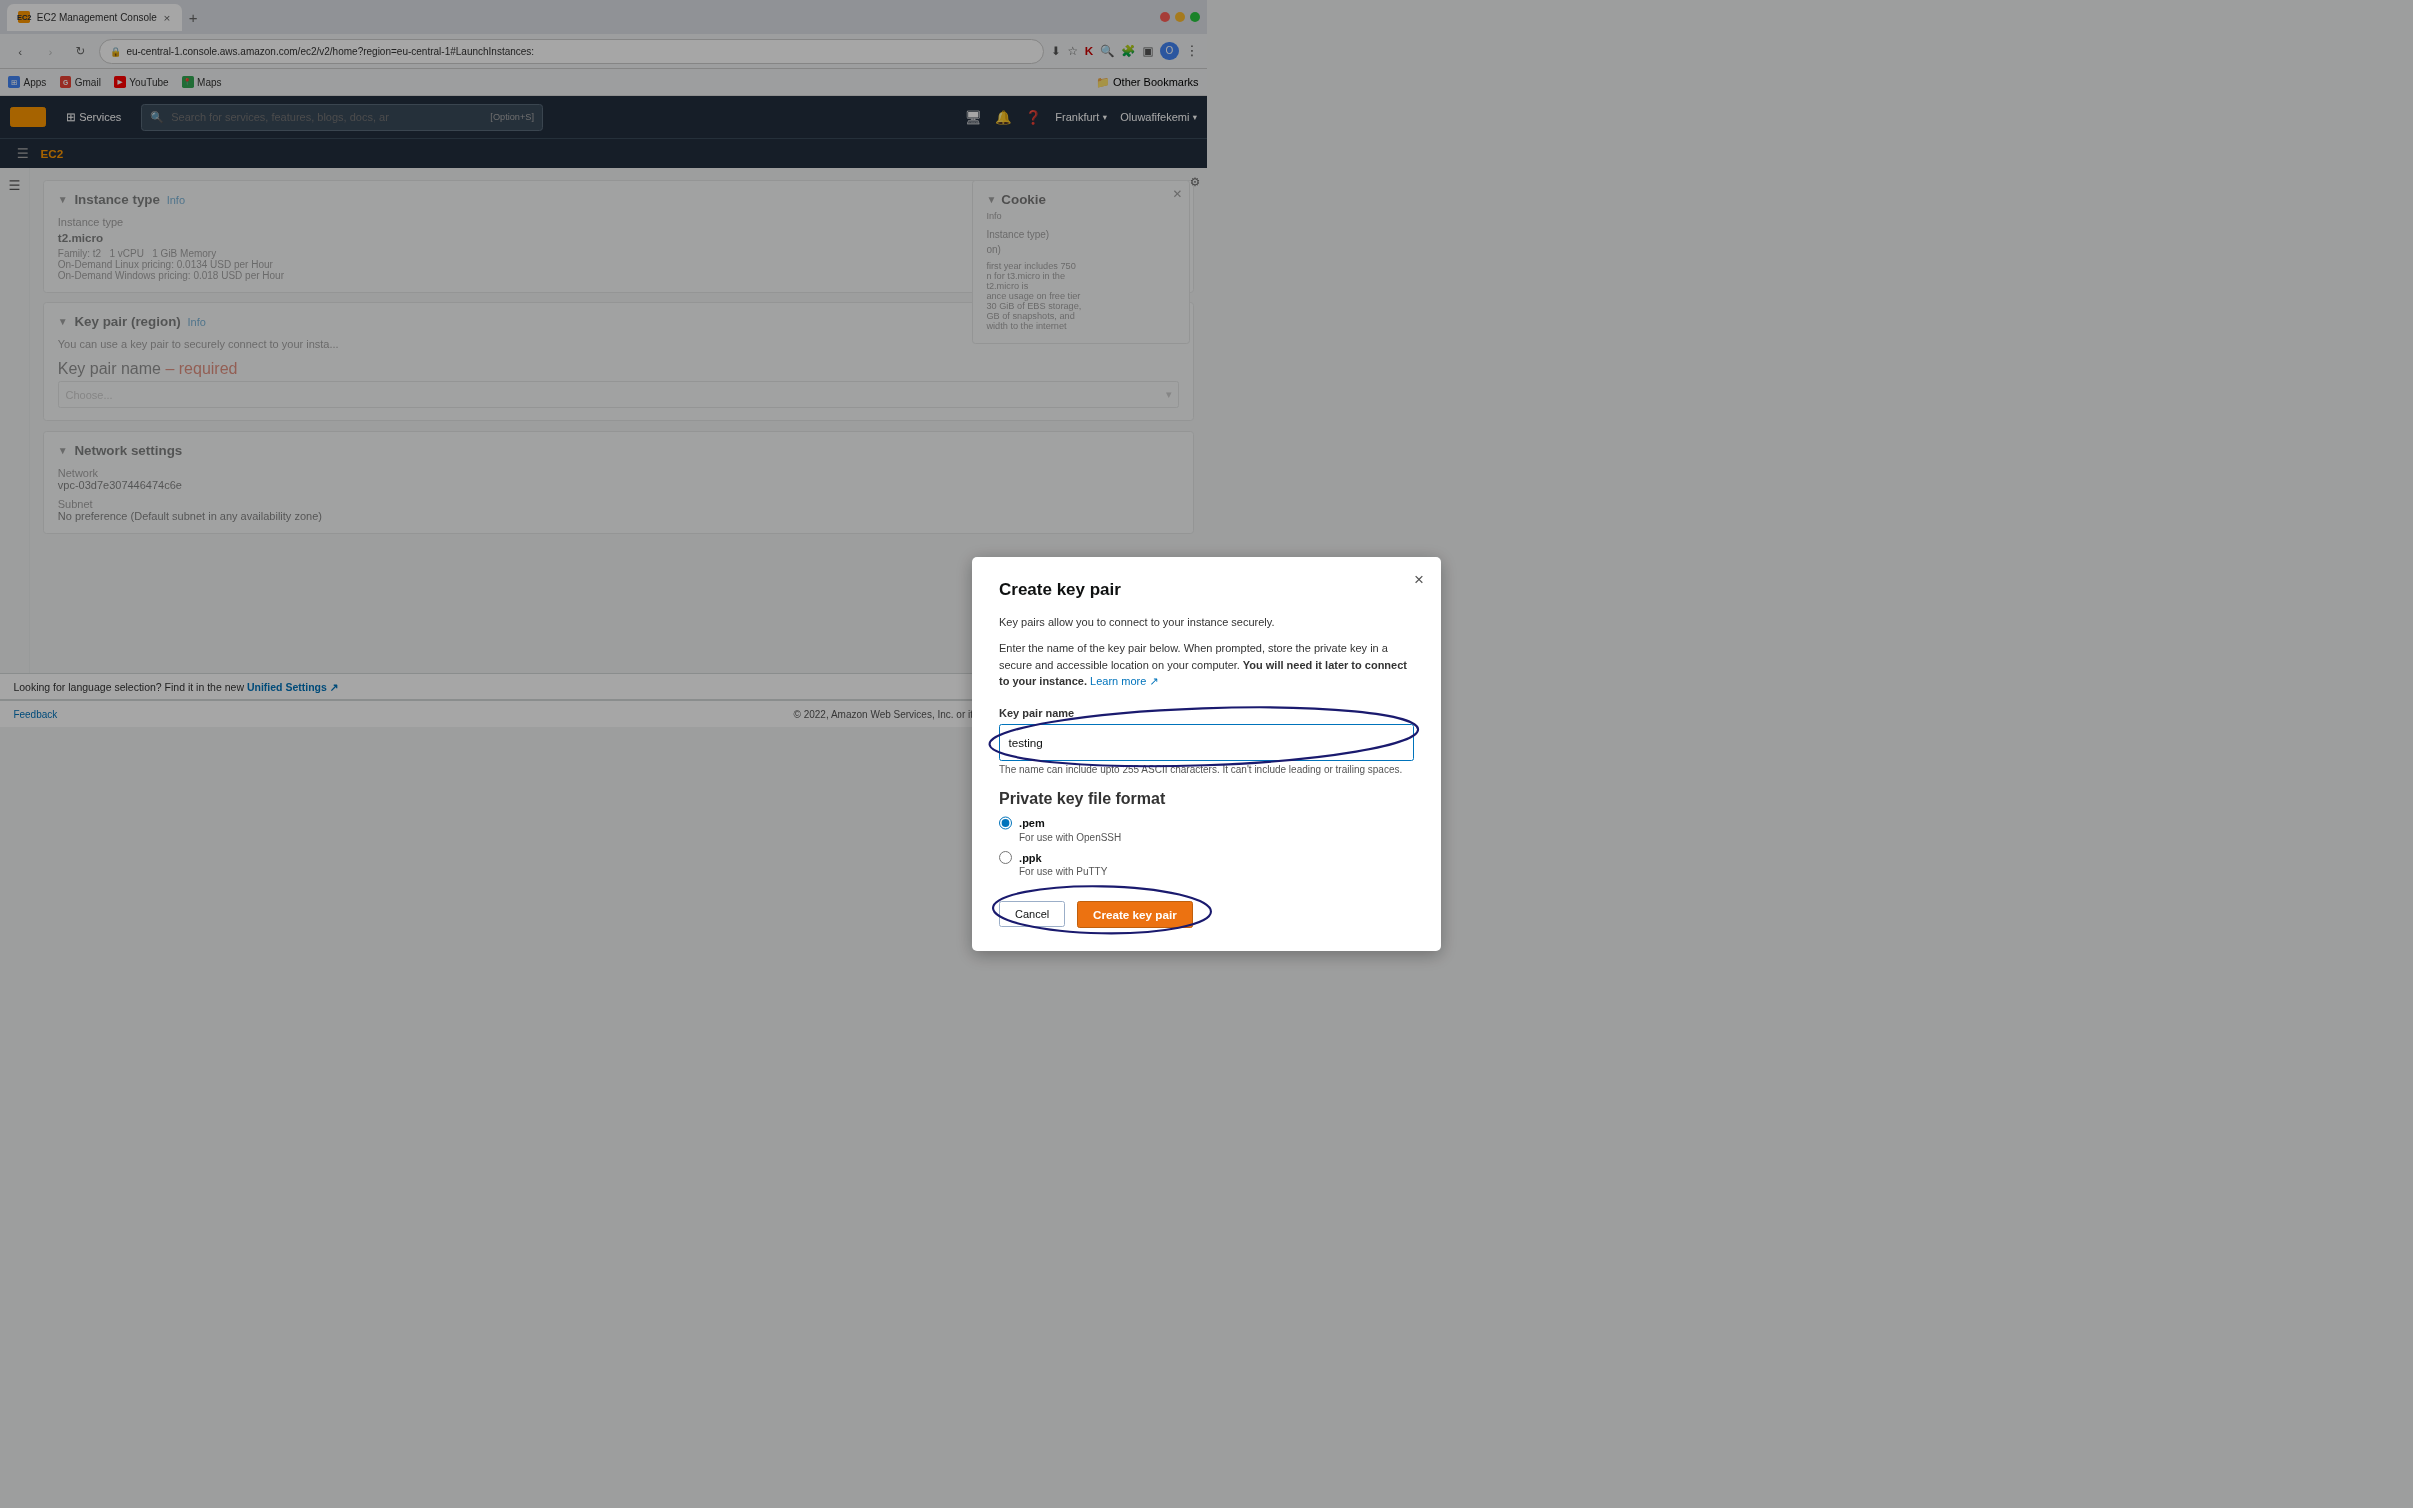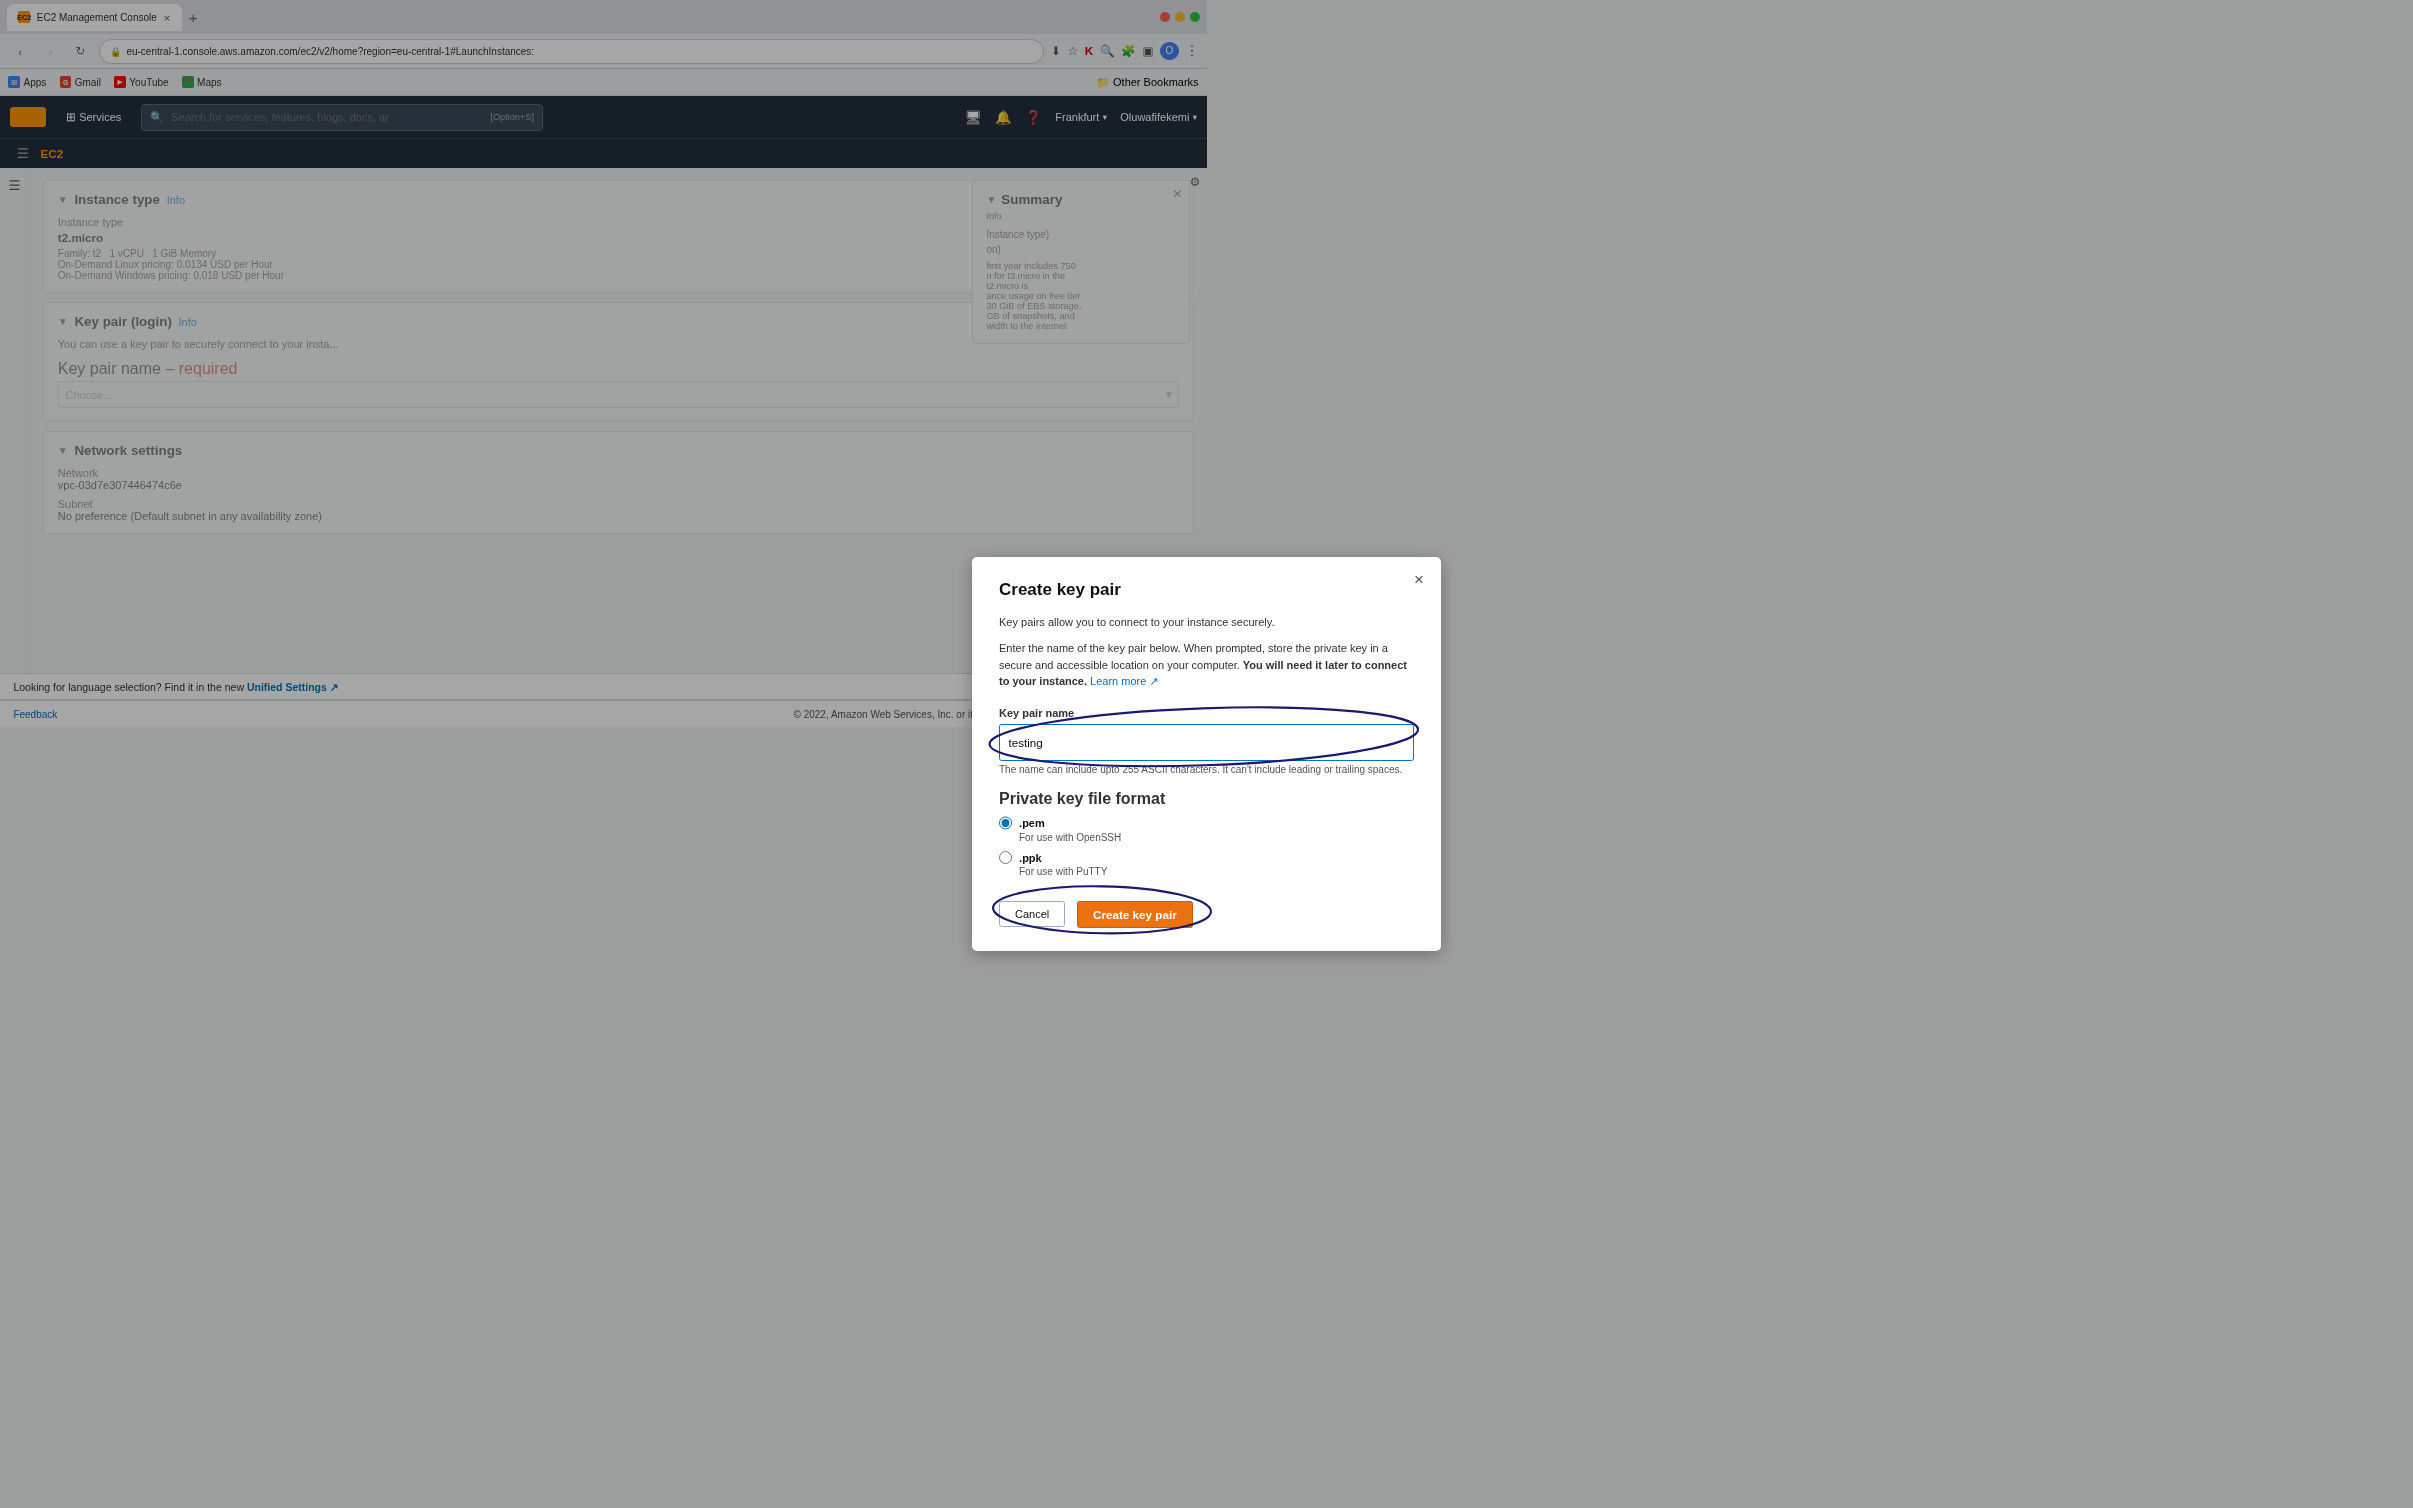--- a/index.html
+++ b/index.html
@@ -239,21 +239,21 @@
             <span>1 GiB Memory</span>
           </div>
           <div class="instance-pricing">On-Demand Linux pricing: 0.0134 USD per Hour</div>
           <div class="instance-pricing">On-Demand Windows pricing: 0.018 USD per Hour</div>
         </div>
       </div>
 
       <div class="key-pair-section" style="margin-bottom:8.4px;">
         <div class="section-header">
           <span class="triangle">▼</span>
-          <span class="section-title">Key pair (login)</span>
+          <span class="section-title">Key pair (region)</span>
           <span class="section-info-link">Info</span>
         </div>
         <p class="key-pair-desc">
           <span>You can use a key pair to securely connect to your insta...</span>
         </p>
         <div class="key-pair-name-label">
           <span>Key pair name</span>
           <em>– required</em>
         </div>
         <div style="border:0.8px solid #d5d9d9;border-radius:2.5px;height:27px;padding:0 6.7px;display:flex;align-items:center;color:#aaa;font-size:11px;cursor:pointer;background:white;">
@@ -271,21 +271,21 @@
           <div class="network-label">Network</div>
           <div class="network-value">vpc-03d7e307446474c6e</div>
           <div class="subnet-label" style="margin-top:6.7px;">Subnet</div>
           <div class="subnet-value">No preference (Default subnet in any availability zone)</div>
         </div>
       </div>
 
       <div style="position:absolute;right:17px;top:11.7px;width:218px;background:white;border:0.8px solid #d5d9d9;border-radius:3.4px;padding:11.7px 13.4px;">
         <div style="display:flex;align-items:center;gap:5px;">
           <span class="triangle">▼</span>
-          <span style="font-size:13.4px;font-weight:600;">Summary</span>
+          <span style="font-size:13.4px;font-weight:600;">Cookie</span>
         </div>
         <div style="font-size:9.2px;color:#555;margin-top:3.4px;">Info</div>
         <div style="margin-top:8.4px;">
           <div style="font-size:10px;color:#555;margin-bottom:3.4px;">Instance type)</div>
           <div style="font-size:10px;color:#555;">on)</div>
           <div style="font-size:9.2px;color:#555;margin-top:6.7px;">first year includes 750<br>n for t3.micro in the<br>t2.micro is<br>ance usage on free tier<br>30 GiB of EBS storage,<br>GB of snapshots, and<br>width to the internet</div>
         </div>
         <div style="position:absolute;top:6.7px;right:6.7px;cursor:pointer;font-size:11.7px;color:#555;">✕</div>
       </div>
     </div>

